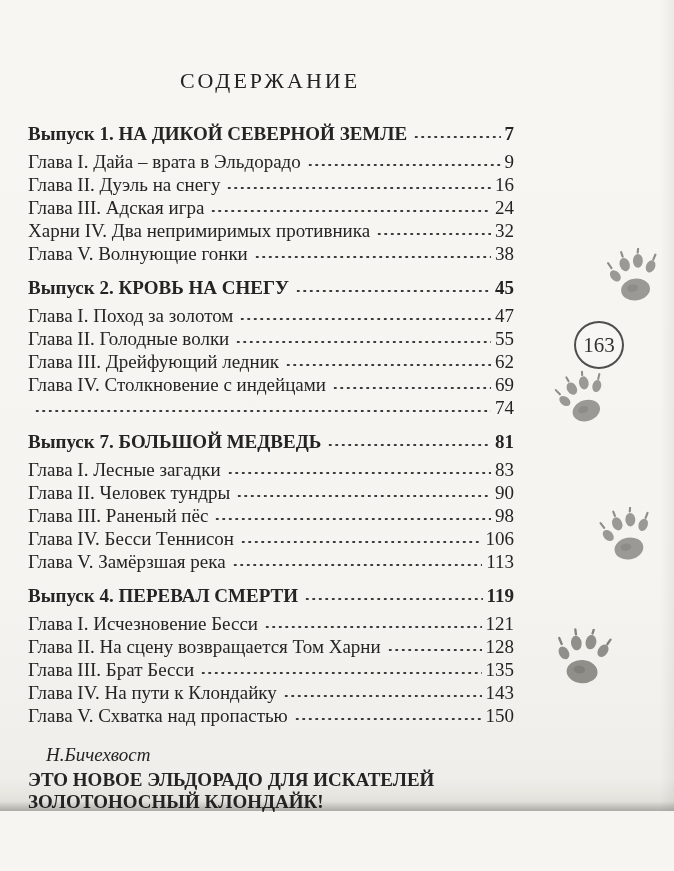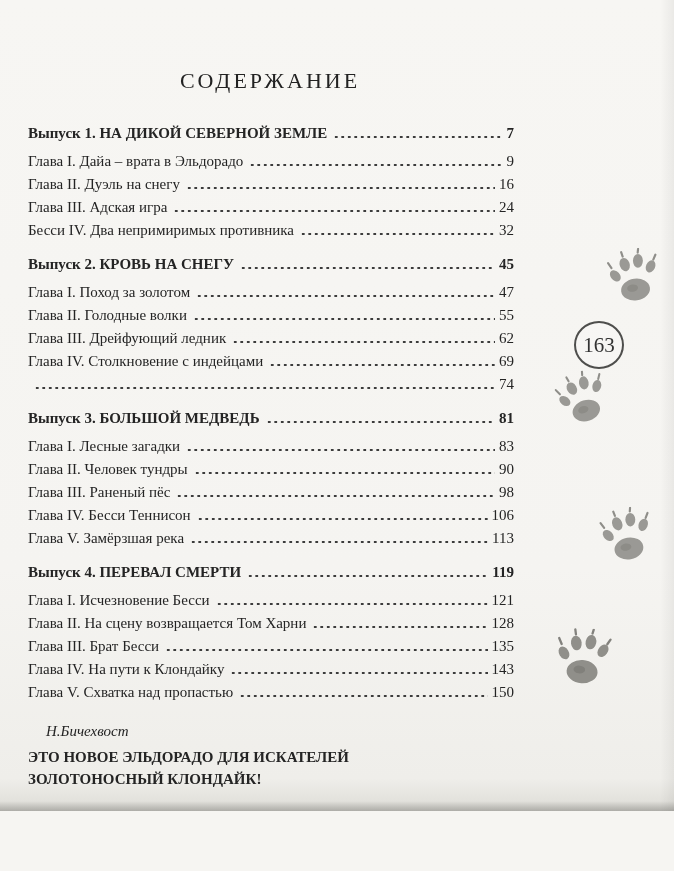--- a/index.html
+++ b/index.html
@@ -17,21 +17,21 @@
     content:"";position:absolute;top:0;right:0;width:14px;height:100%;
     background:linear-gradient(90deg,rgba(0,0,0,0) 0%,rgba(0,0,0,.05) 100%);
     pointer-events:none;
   }
   .title{
     position:absolute;left:28px;top:68px;width:484px;
     text-align:center;font-size:22px;letter-spacing:3px;color:#222;
   }
   .toc{
     position:absolute;left:28px;top:122px;width:486px;
-    font-size:15px;line-height:23px;color:#242424;
+    font-size:19px;line-height:23px;color:#242424;
   }
   .row{display:flex;align-items:baseline;}
   .row .t{white-space:pre-wrap;}
   .leader{
     flex:1 1 auto;height:8px;align-self:flex-end;margin:0 4px 4px 6px;min-width:14px;
     background-image:radial-gradient(circle,#3c3c3c 1.1px,rgba(0,0,0,0) 1.5px);
     background-size:6.5px 8px;background-repeat:repeat-x;background-position:left center;
   }
   .pg{flex:0 0 auto;}
   .section{margin-bottom:9px;}
@@ -79,24 +79,29 @@
             <span class="t">Глава II. Дуэль на снегу</span>
             <span class="leader"></span>
             <span class="pg">16</span>
           </div>
           <div class="row chapter-row">
             <span class="t">Глава III. Адская игра</span>
             <span class="leader"></span>
             <span class="pg">24</span>
           </div>
           <div class="row chapter-row">
-            <span class="t">Бесси IV. Два непримиримых противника</span>
+            <span class="t">Харни IV. Два непримиримых противника</span>
             <span class="leader"></span>
             <span class="pg">32</span>
           </div>
+          <div class="row chapter-row">
+            <span class="t">Глава V. Волнующие гонки</span>
+            <span class="leader"></span>
+            <span class="pg">38</span>
+          </div>
         </div>
         <div class="section">
           <div class="row section-header">
             <span class="t">Выпуск 2. КРОВЬ НА СНЕГУ</span>
             <span class="leader"></span>
             <span class="pg">45</span>
           </div>
           <div class="row chapter-row">
             <span class="t">Глава I. Поход за золотом</span>
             <span class="leader"></span>
@@ -117,21 +122,21 @@
             <span class="leader"></span>
             <span class="pg">69</span>
           </div>
           <div class="row chapter-row">
             <span class="leader"></span>
             <span class="pg">74</span>
           </div>
         </div>
         <div class="section">
           <div class="row section-header">
-            <span class="t">Выпуск 3. БОЛЬШОЙ МЕДВЕДЬ</span>
+            <span class="t">Выпуск 7. БОЛЬШОЙ МЕДВЕДЬ</span>
             <span class="leader"></span>
             <span class="pg">81</span>
           </div>
           <div class="row chapter-row">
             <span class="t">Глава I. Лесные загадки</span>
             <span class="leader"></span>
             <span class="pg">83</span>
           </div>
           <div class="row chapter-row">
             <span class="t">Глава II. Человек тундры</span>

